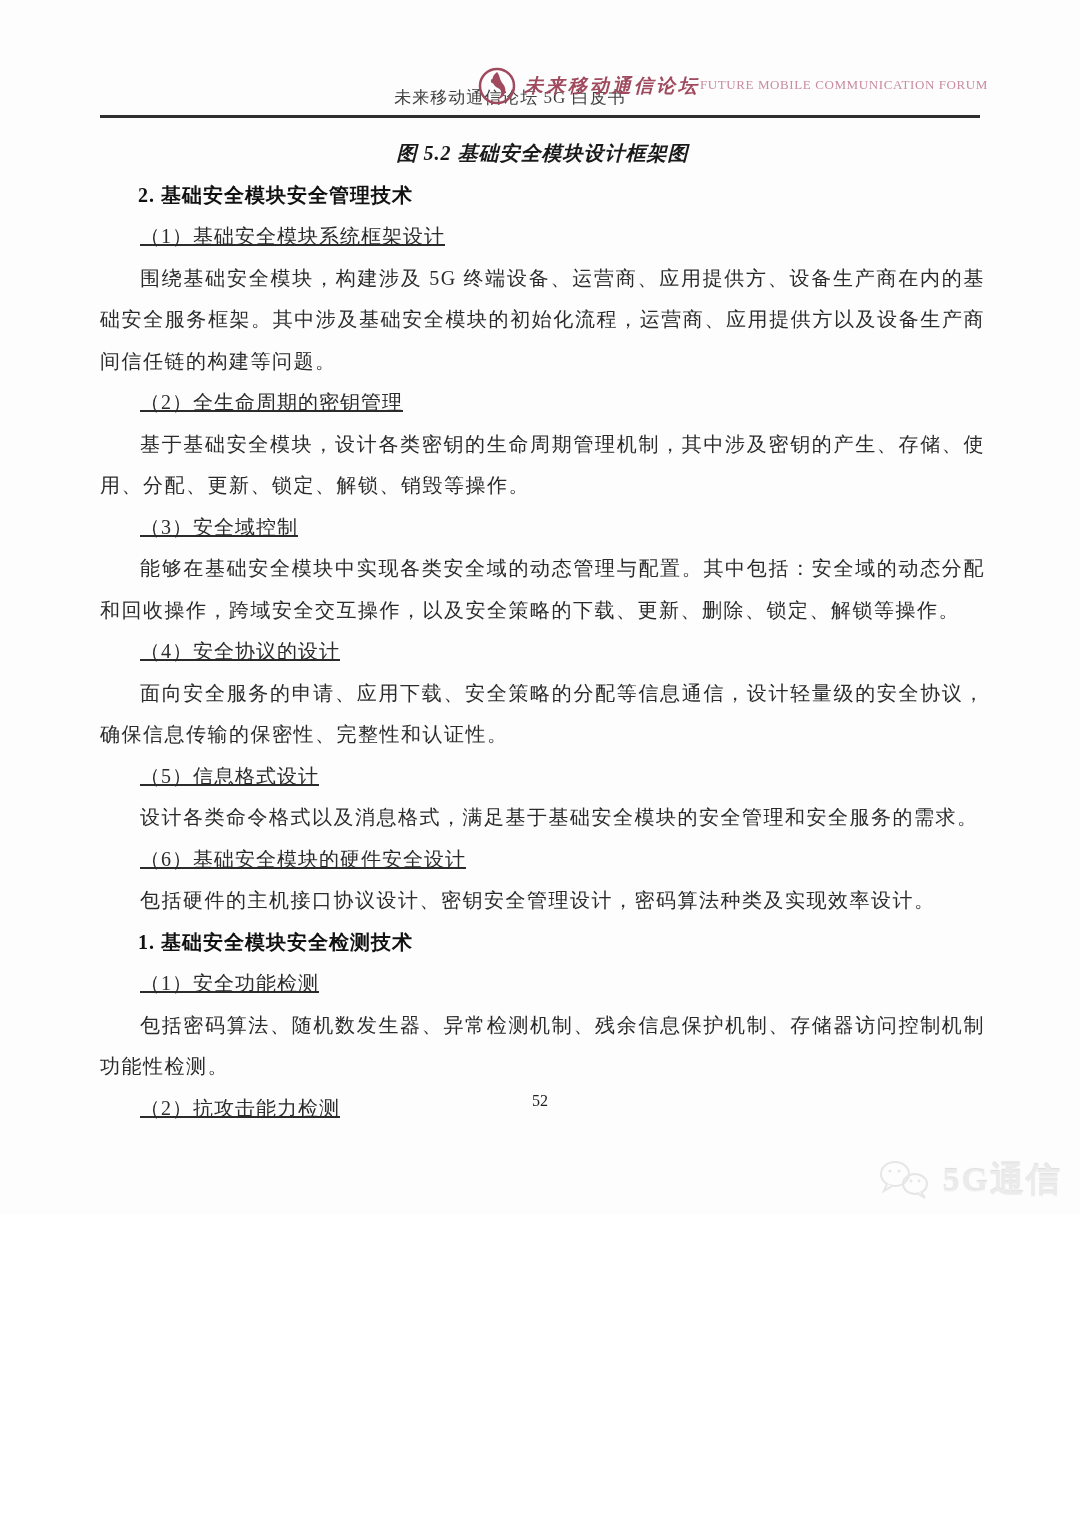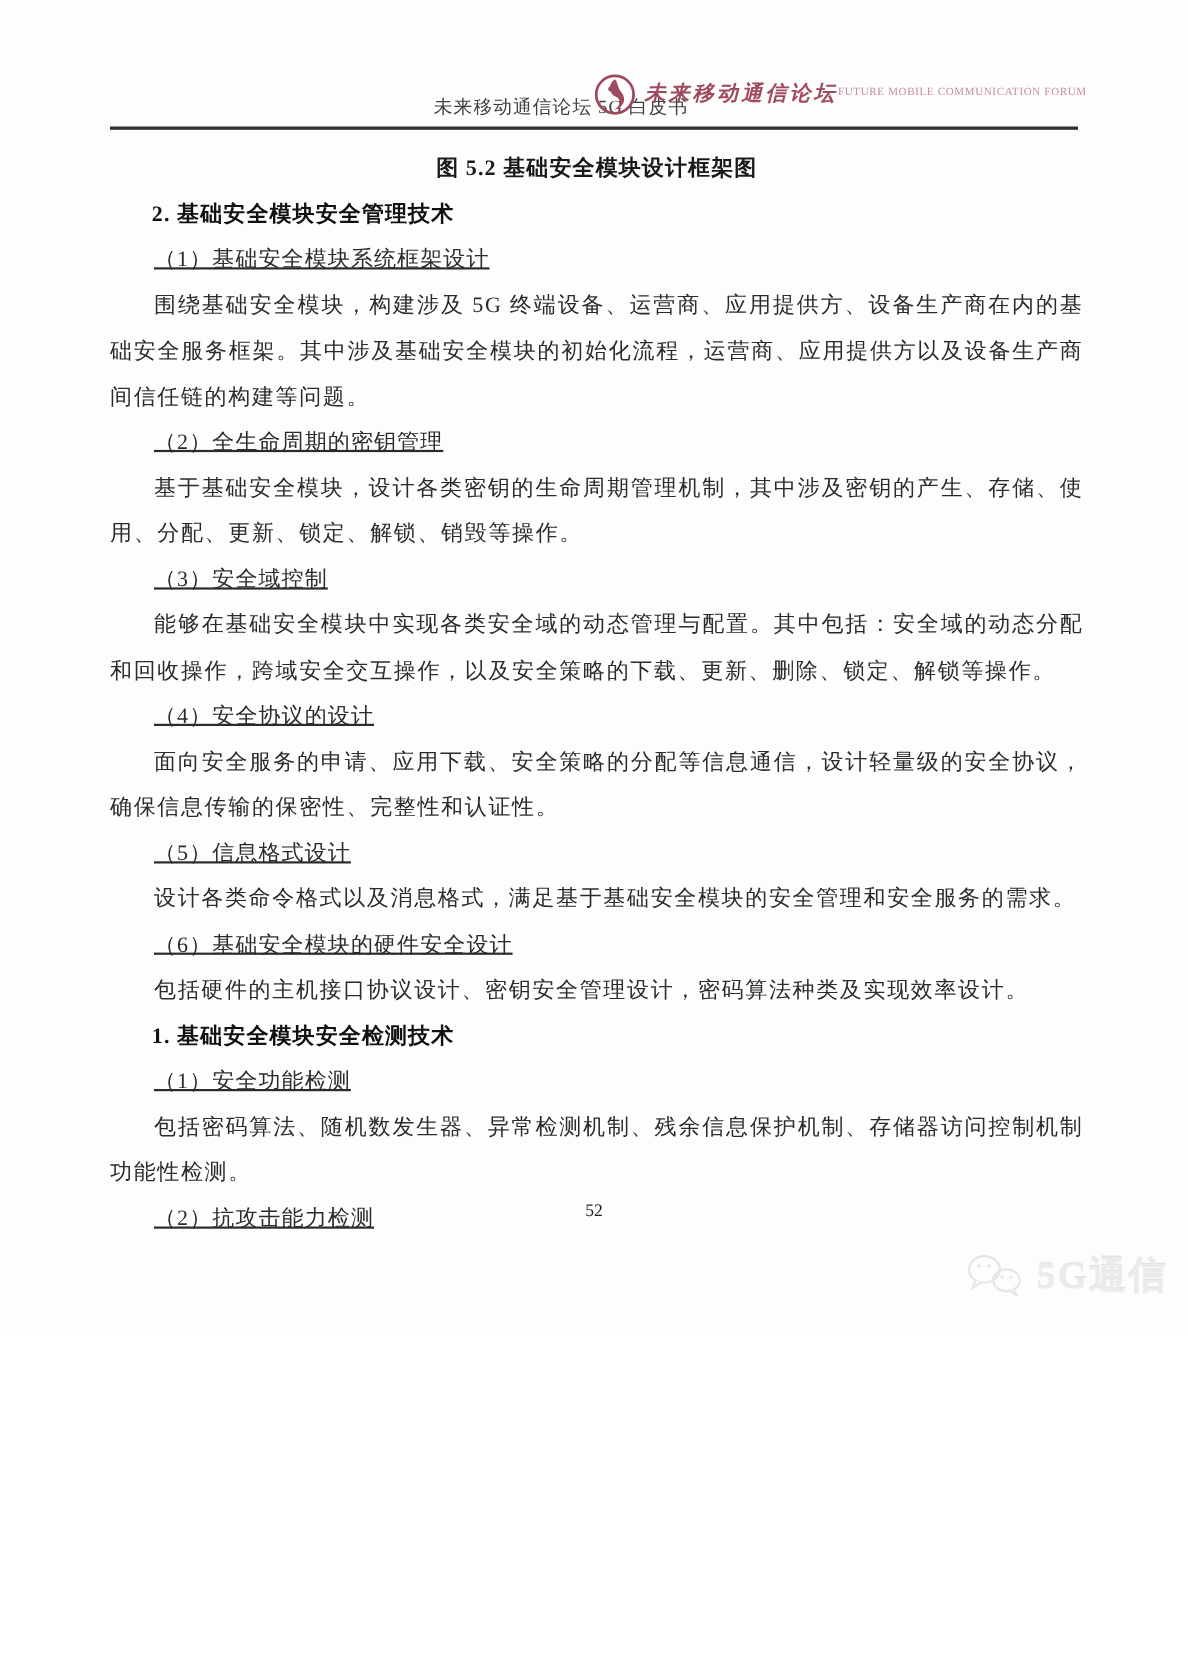--- a/index.html
+++ b/index.html
@@ -38,21 +38,21 @@
   .logo-mark { width: 40px; height: 40px; flex: 0 0 auto; }
   .logo-text-block { display: flex; flex-direction: row; line-height: 1.1; }
   .logo-name {
     font-size: 19px;
     font-weight: bold;
     color: #a04a5e;
     letter-spacing: 3px;
     font-style: italic;
   }
   .logo-subtitle {
-    font-size: 10px;
+    font-size: 13px;
     color: #c98ba0;
     letter-spacing: 0.6px;
     margin-top: 2px;
   }
   .header-rule {
     position: absolute;
     top: 115px;
     left: 100px;
     width: 880px;
     height: 3px;
@@ -66,20 +66,21 @@
     left: 100px;
     width: 885px;
   }
   .content p { line-height: 41.5px; font-size: 20px; }
   .figure-caption {
     text-align: center;
     font-weight: bold;
     font-size: 21px;
     color: #1a1a1a;
     letter-spacing: 1px;
+    font-style: italic;
   }
   .section-heading {
     font-weight: bold;
     font-size: 20.5px;
     color: #111;
     padding-left: 38px;
     letter-spacing: 1px;
   }
   .item-label {
     text-indent: 40px;
@@ -98,21 +99,21 @@
     bottom: 105px;
     left: 0;
     width: 1080px;
     text-align: center;
     font-size: 16px;
     color: #222;
   }
   .watermark {
     position: absolute;
     right: 18px;
-    bottom: 32px;
+    bottom: 12px;
     display: flex;
     align-items: center;
     gap: 8px;
     color: #ebebeb;
     text-shadow: 0 1px 1px #f7f7f7, 0 -1px 1px #dcdcdc;
   }
   .watermark-text {
     font-size: 34px;
     font-weight: bold;
     letter-spacing: 2px;

